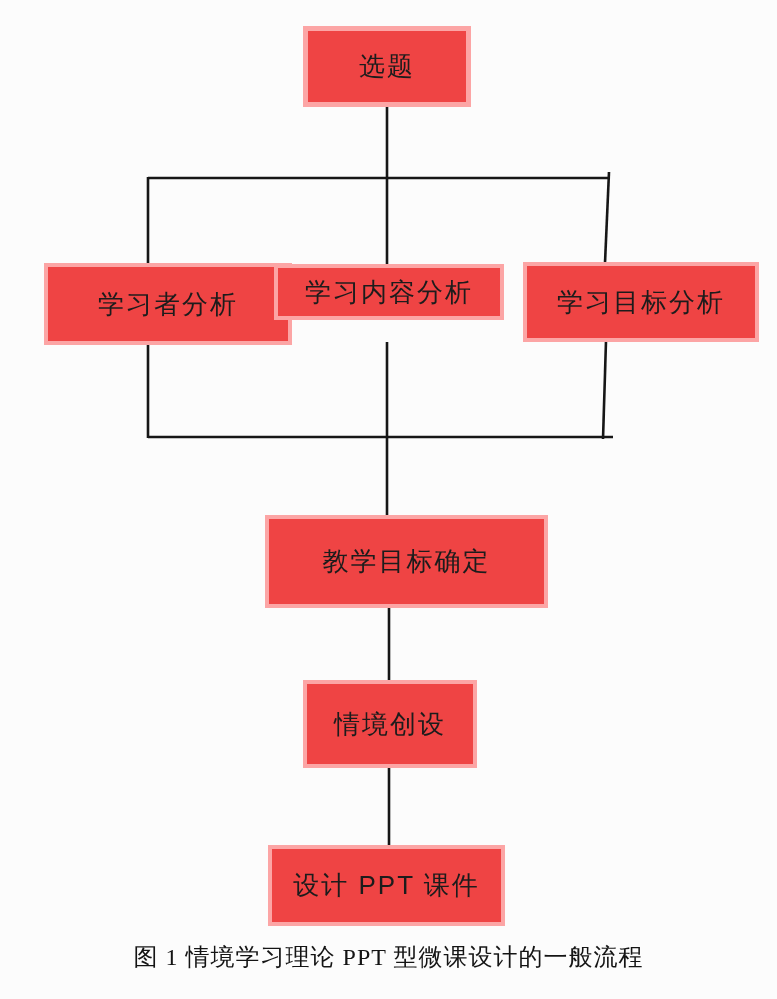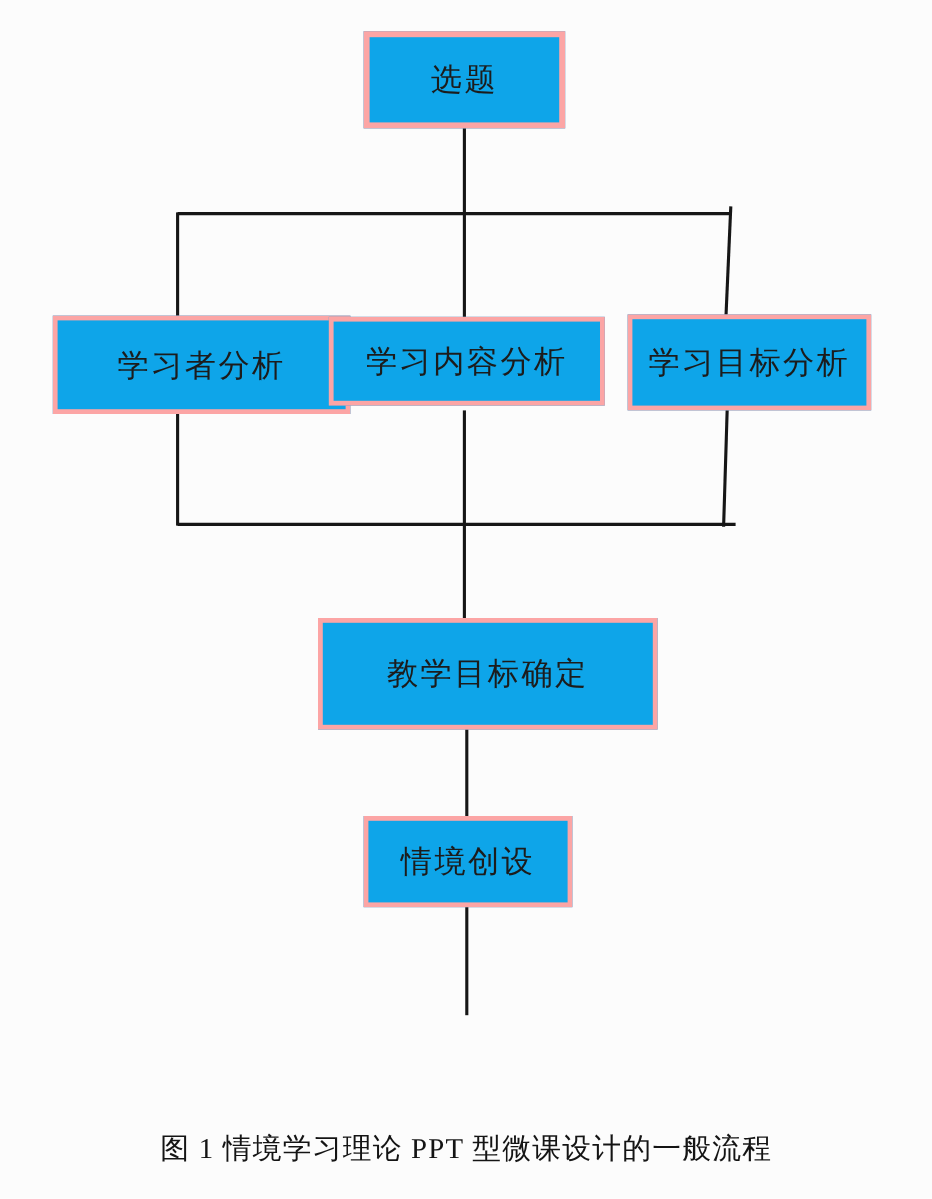--- a/index.html
+++ b/index.html
@@ -20,32 +20,32 @@
     left: 0; top: 0;
     width: 777px; height: 999px;
   }
   .node {
     position: absolute;
     box-sizing: border-box;
     display: flex;
     align-items: center;
     justify-content: center;
     border: 4px solid #fca5a5;
-    background: #0ea5e9;
+    background: #ef4444;
     color: #1c1c1c;
     font-size: 26px;
     letter-spacing: 2px;
     white-space: nowrap;
   }
   .node-topic            { left: 303px; top: 26px;  width: 168px; height: 81px; border-width: 5px; }
   .node-learner          { left: 44px;  top: 263px; width: 248px; height: 82px; }
-  .node-content          { left: 274px; top: 264px; width: 230px; height: 74px; }
-  .node-objective        { left: 523px; top: 262px; width: 203px; height: 80px; }
+  .node-content          { left: 274px; top: 264px; width: 230px; height: 56px; }
+  .node-objective        { left: 523px; top: 262px; width: 236px; height: 80px; }
   .node-teaching-goal    { left: 265px; top: 515px; width: 283px; height: 93px; }
-  .node-situation        { left: 303px; top: 680px; width: 174px; height: 76px; text-align: right; }
+  .node-situation        { left: 303px; top: 680px; width: 174px; height: 88px; text-align: right; }
   .node-design-ppt       { left: 268px; top: 845px; width: 237px; height: 81px; }
   .caption {
     position: absolute;
     left: 0; right: 0;
     top: 941px;
     text-align: center;
     font-family: "Liberation Serif", serif;
     font-size: 24px;
     color: #141414;
     letter-spacing: 1px;
@@ -97,16 +97,19 @@
   </div>
 
   <div class="node node-teaching-goal">
     <span>教学目标确定</span>
   </div>
 
   <div class="node node-situation">
     <span>情境创设</span>
   </div>
 
+  <div class="node node-design-ppt">
+    <span>设计 PPT 课件</span>
+  </div>
 
   <div class="caption">图 1 情境学习理论 PPT 型微课设计的一般流程</div>
 
 </div>
 
 </body></html>

